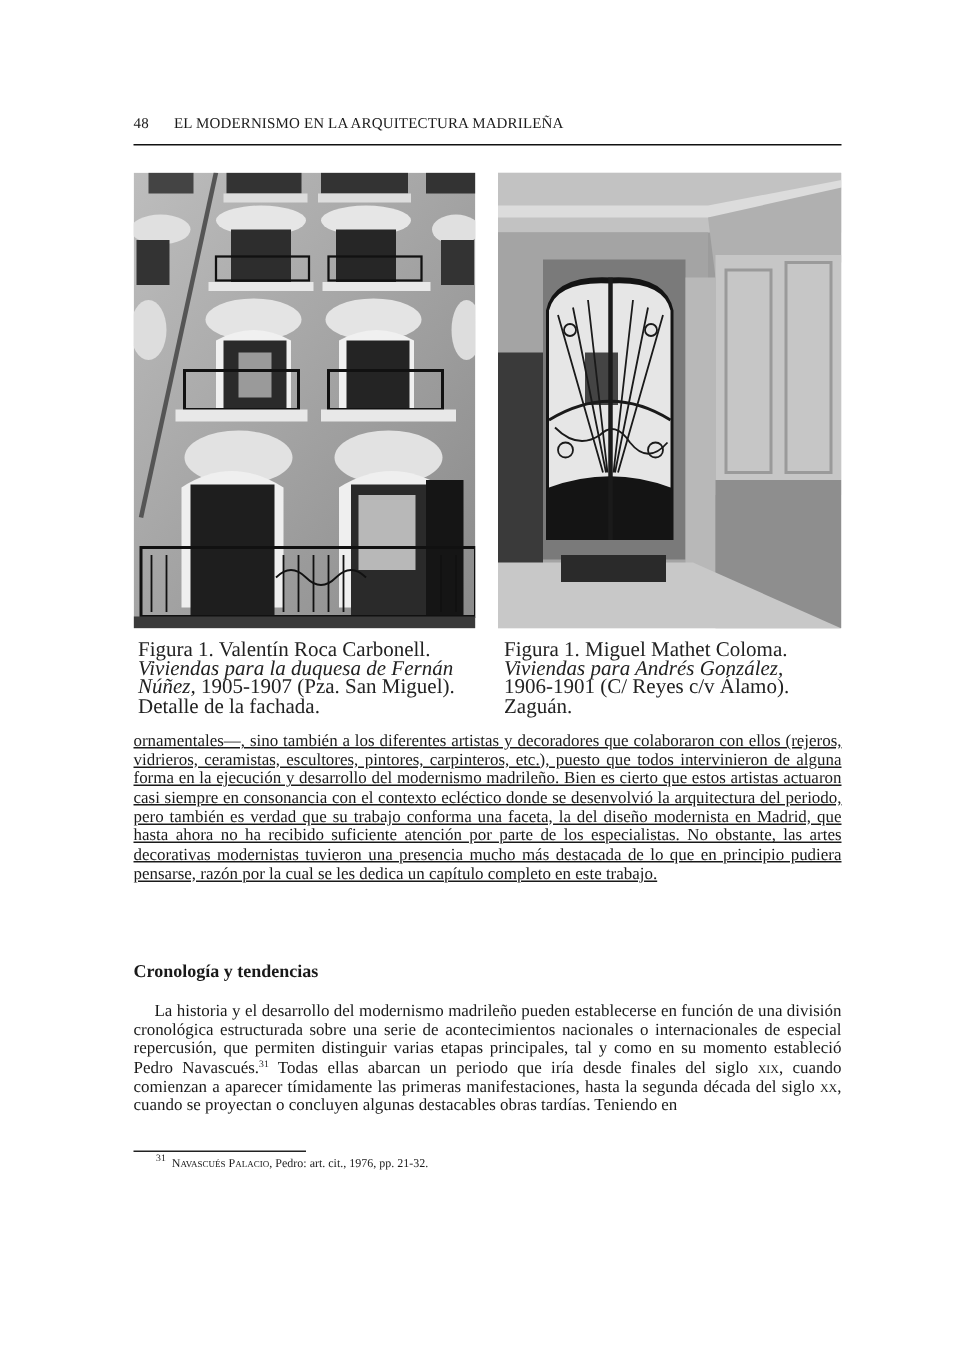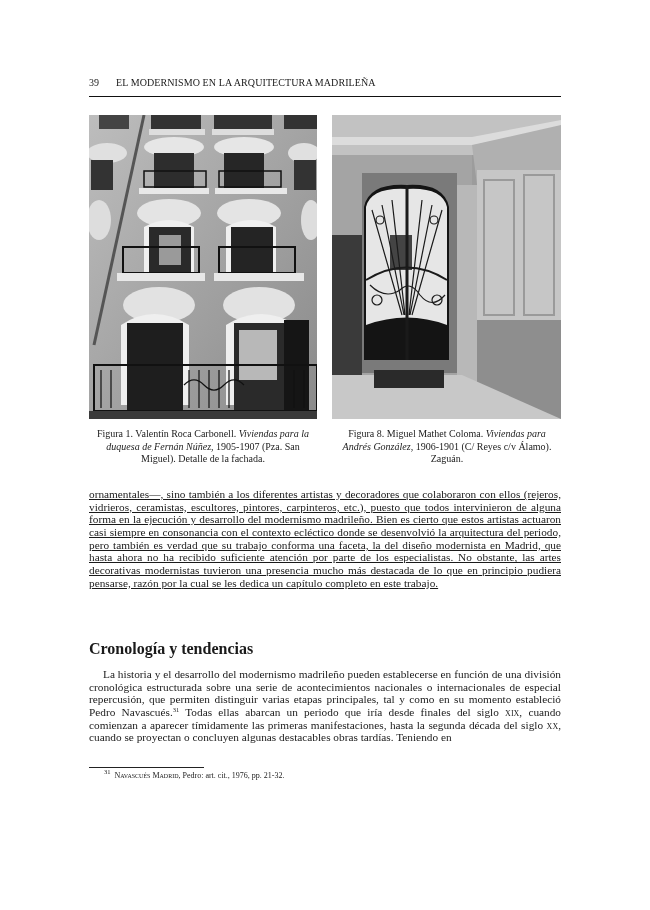--- a/index.html
+++ b/index.html
@@ -5,37 +5,37 @@
   html, body { margin:0; padding:0; }
   body { width:650px; height:910px; background:#ffffff; position:relative; overflow:hidden;
          font-family:"Liberation Serif","DejaVu Serif",serif; color:#1a1a1a; }
   .header { position:absolute; left:89px; top:77px; width:472px; font-size:10px; letter-spacing:0.1px; }
   .header .pn { display:inline-block; width:27px; }
   .hrule { position:absolute; left:89px; top:96px; width:472px; height:1px; background:#111; }
   .fig { position:absolute; top:115px; height:304px; overflow:hidden; }
   .fig svg { display:block; width:100%; height:100%; }
   #fig1 { left:89px; width:228px; }
   #fig2 { left:332px; width:229px; }
-  .caption { position:absolute; top:428px; font-size:10px; line-height:12.6px; text-align:center; color:#222; }
+  .caption { position:absolute; top:428px; font-size:14px; line-height:12.6px; color:#222; }
   #cap1 { left:92px; width:222px; }
   #cap2 { left:336px; width:222px; }
   .body-text { position:absolute; left:89px; width:472px; font-size:11.3px; line-height:12.65px; text-align:justify; }
   #para1 { top:488px;text-decoration:underline; }
-  .h2 { position:absolute; left:89px; top:640px; font-size:16px; font-weight:bold; }
+  .h2 { position:absolute; left:89px; top:640px; font-size:12px; font-weight:bold; }
   #para2 { top:668px; text-indent:14px; }
   .sc { font-variant:small-caps; }
   sup { font-size:6.5px; line-height:0; vertical-align:4px; }
   .fnrule { position:absolute; left:89px; top:767px; width:115px; height:1px; background:#222; }
   .footnote { position:absolute; left:104px; top:771px; font-size:8px; }
 </style>
 </head>
 <body>
 
 <div class="header">
-  <span class="pn">39</span><span>EL MODERNISMO EN LA ARQUITECTURA MADRILEÑA</span>
+  <span class="pn">48</span><span>EL MODERNISMO EN LA ARQUITECTURA MADRILEÑA</span>
 </div>
 <div class="hrule"></div>
 
 <div class="fig" id="fig1" title="Black and white photograph of an ornate modernist façade with wrought-iron balconies">
   <svg viewBox="0 0 228 304" preserveAspectRatio="none">
     <defs>
       <linearGradient id="wall" x1="0" y1="0" x2="1" y2="1">
         <stop offset="0" stop-color="#bdbdbd"></stop>
           <stop offset="1" stop-color="#8a8a8a"></stop>
       </linearGradient>
@@ -123,22 +123,22 @@
     <rect x="152" y="65" width="30" height="135" fill="none" stroke="#9a9a9a" stroke-width="2"></rect>
     <rect x="192" y="60" width="30" height="140" fill="none" stroke="#9a9a9a" stroke-width="2"></rect>
     <rect x="145" y="205" width="84" height="99" fill="#8e8e8e"></rect>
     <path d="M0 260 H130 L229 304 H0Z" fill="#c8c8c8"></path>
     <rect x="42" y="255" width="70" height="18" fill="#2a2a2a"></rect>
   </svg>
 </div>
 
 <div class="caption" id="cap1"><span>Figura 1. Valentín Roca Carbonell. </span><i>Viviendas para la duquesa de Fernán Núñez,</i><span> 1905-1907 (Pza. San Miguel). Detalle de la fachada.</span></div>
 
-<div class="caption" id="cap2"><span>Figura 8. Miguel Mathet Coloma. </span><i>Viviendas para Andrés González</i><span>, 1906-1901 (C/ Reyes c/v Álamo). Zaguán.</span></div>
+<div class="caption" id="cap2"><span>Figura 1. Miguel Mathet Coloma. </span><i>Viviendas para Andrés González</i><span>, 1906-1901 (C/ Reyes c/v Álamo). Zaguán.</span></div>
 
 <p class="body-text" id="para1" style="margin:0">ornamentales—, sino también a los diferentes artistas y decoradores que colaboraron con ellos (rejeros, vidrieros, ceramistas, escultores, pintores, carpinteros, etc.), puesto que todos intervinieron de alguna forma en la ejecución y desarrollo del modernismo madrileño. Bien es cierto que estos artistas actuaron casi siempre en consonancia con el contexto ecléctico donde se desenvolvió la arquitectura del periodo, pero también es verdad que su trabajo conforma una faceta, la del diseño modernista en Madrid, que hasta ahora no ha recibido suficiente atención por parte de los especialistas. No obstante, las artes decorativas modernistas tuvieron una presencia mucho más destacada de lo que en principio pudiera pensarse, razón por la cual se les dedica un capítulo completo en este trabajo.</p>
 
 <div class="h2">Cronología y tendencias</div>
 
 <p class="body-text" id="para2" style="margin:0"><span>La historia y el desarrollo del modernismo madrileño pueden establecerse en función de una división cronológica estructurada sobre una serie de acontecimientos nacionales o internacionales de especial repercusión, que permiten distinguir varias etapas principales, tal y como en su momento estableció Pedro Navascués.</span><sup>31</sup><span> Todas ellas abarcan un periodo que iría desde finales del siglo </span><span class="sc">xix</span><span>, cuando comienzan a aparecer tímidamente las primeras manifestaciones, hasta la segunda década del siglo </span><span class="sc">xx</span><span>, cuando se proyectan o concluyen algunas destacables obras tardías. Teniendo en</span></p>
 
 <div class="fnrule"></div>
-<div class="footnote"><sup>31</sup>&nbsp; <span class="sc">Navascués Madrid</span><span>, Pedro: art. cit., 1976, pp. 21-32.</span></div>
+<div class="footnote"><sup>31</sup>&nbsp; <span class="sc">Navascués Palacio</span><span>, Pedro: art. cit., 1976, pp. 21-32.</span></div>
 
 </body></html>

